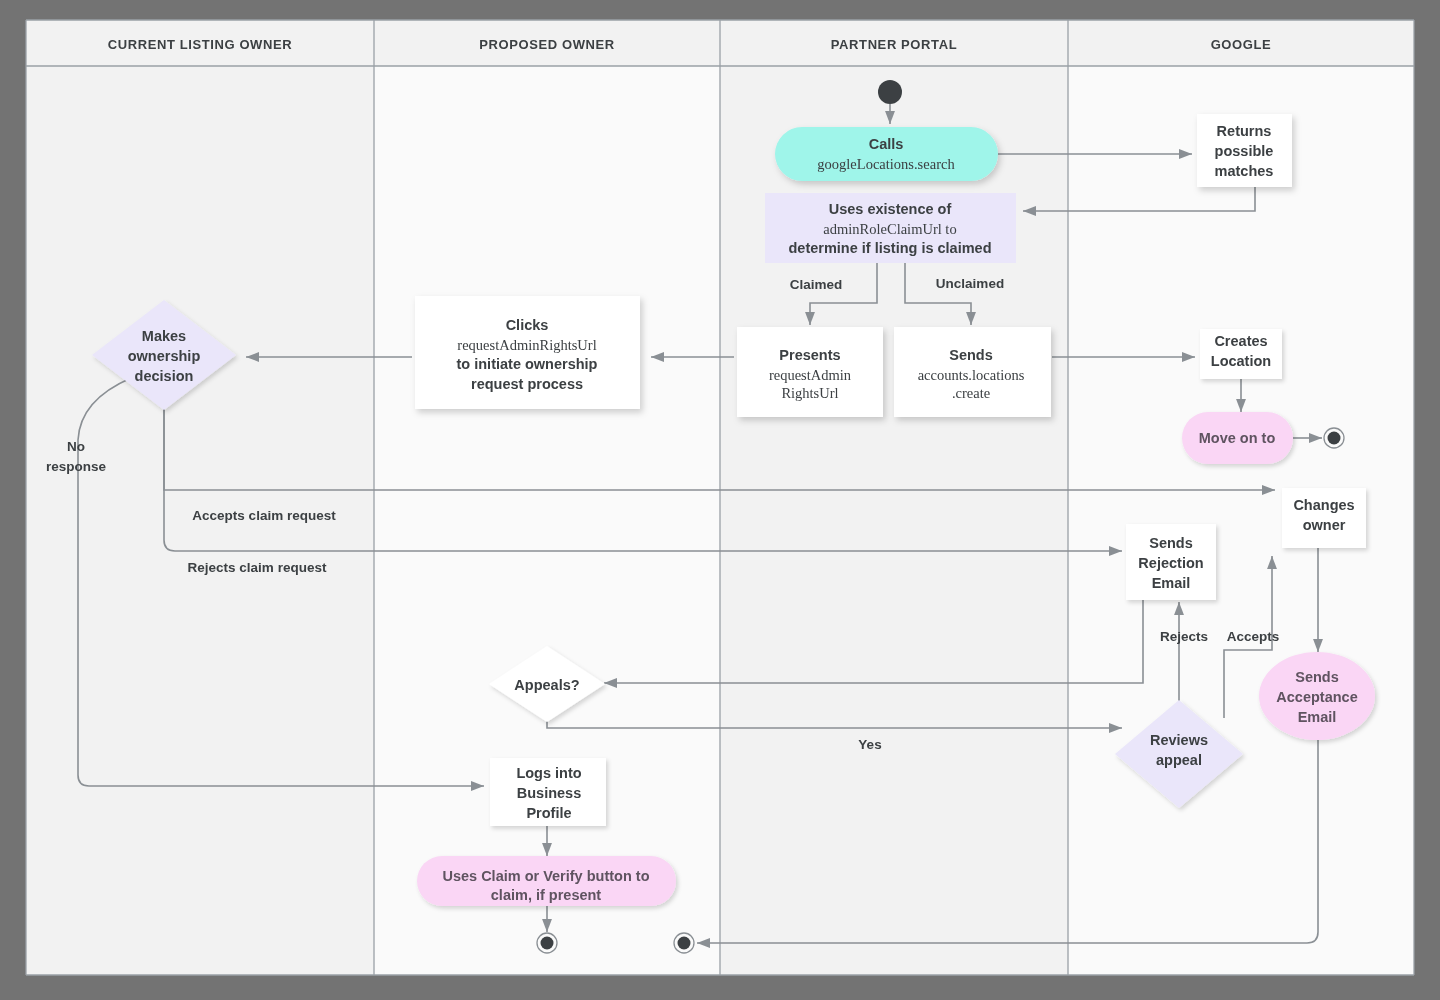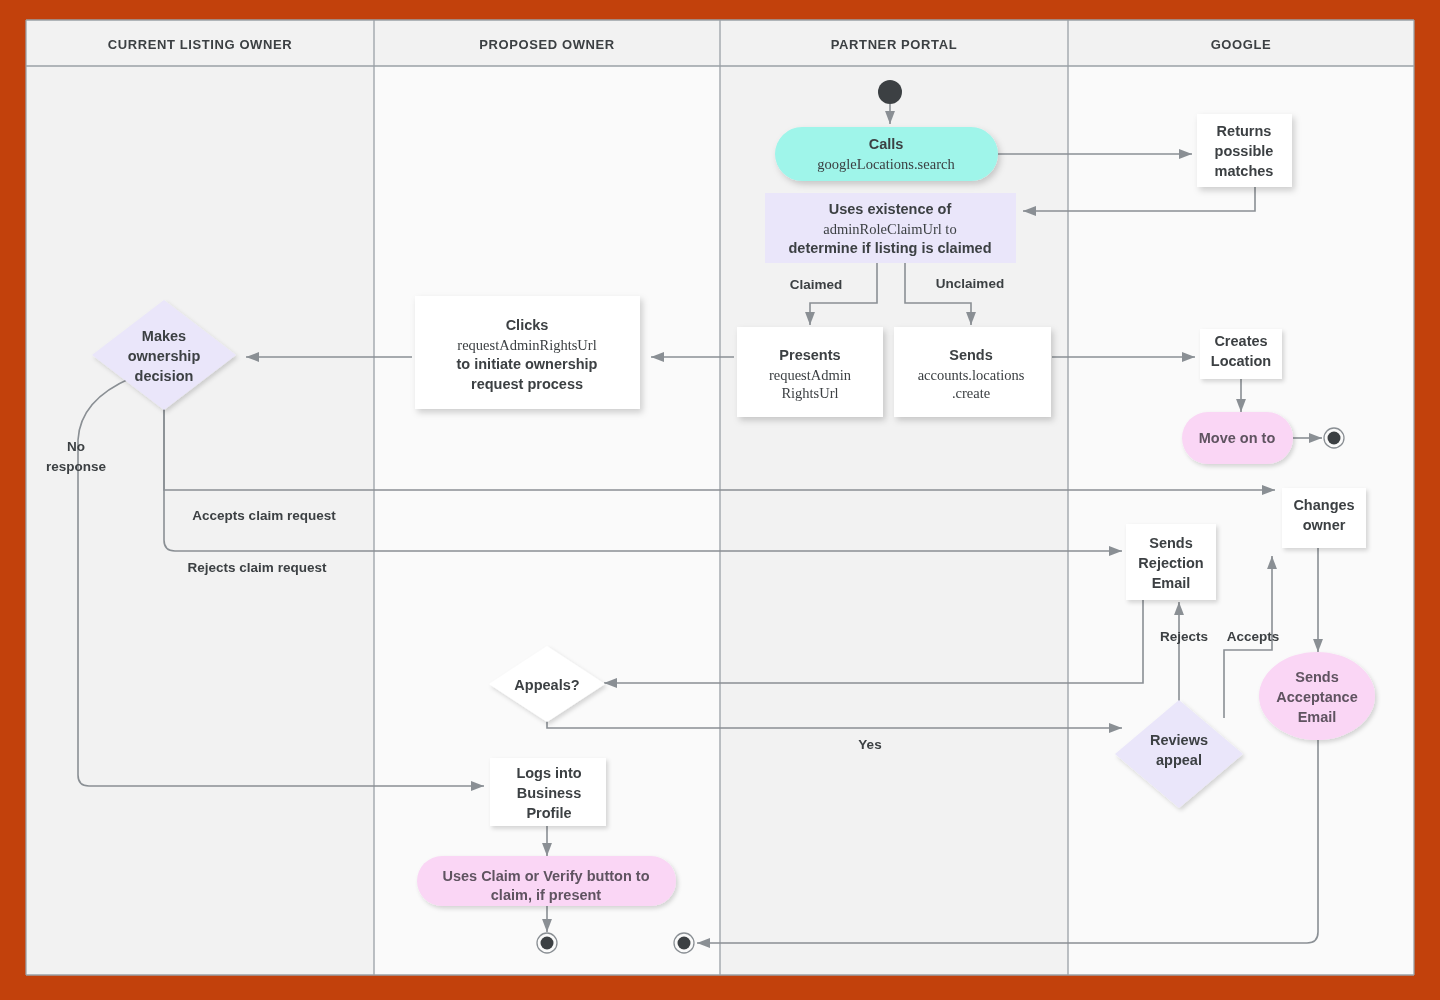--- a/index.html
+++ b/index.html
@@ -1,17 +1,17 @@
 <!DOCTYPE html>
 <html><head>
 <meta charset="utf-8">
 <style>
   html,body{margin:0;padding:0;background:#f7f7f7;}
   body{width:1440px;height:1000px;font-family:"Liberation Sans",sans-serif;}
-  #stage{position:relative;width:1440px;height:1000px;overflow:hidden;background:#c2410c;}
+  #stage{position:relative;width:1440px;height:1000px;overflow:hidden;background:#737373;}
   svg{display:block;}
   .lane-title{font-size:13px;font-weight:bold;letter-spacing:.6px;fill:#3c4043;text-anchor:middle;}
   .node-label{font-size:14.5px;font-weight:bold;fill:#3c4043;text-anchor:middle;}
   .node-label.mono{font-family:"Liberation Serif",serif;font-weight:normal;font-size:14.5px;}
   .edge-label{font-size:13.5px;font-weight:bold;fill:#3c4043;text-anchor:middle;}
   .edge{fill:none;stroke:#8a8f94;stroke-width:1.6px;}
   .lane-sep{stroke:#9aa0a6;stroke-width:1.3px;fill:none;}
   .lane-bg-a{fill:#f2f2f2;}
   .lane-bg-b{fill:#fafafa;}
   .hdr-bg{fill:#f2f2f2;}

